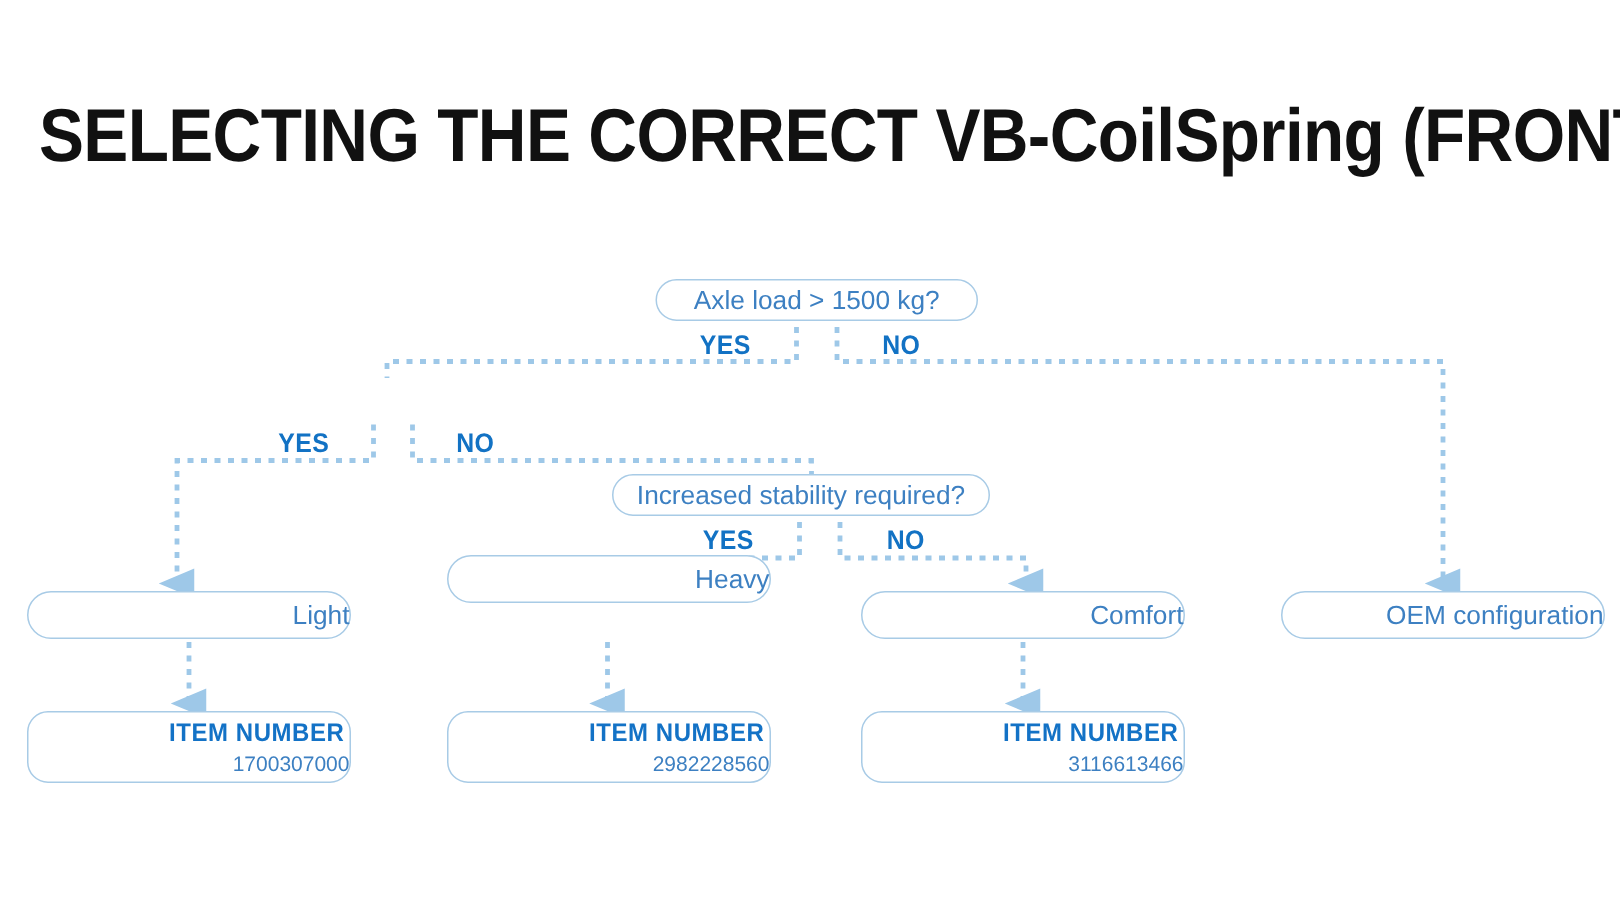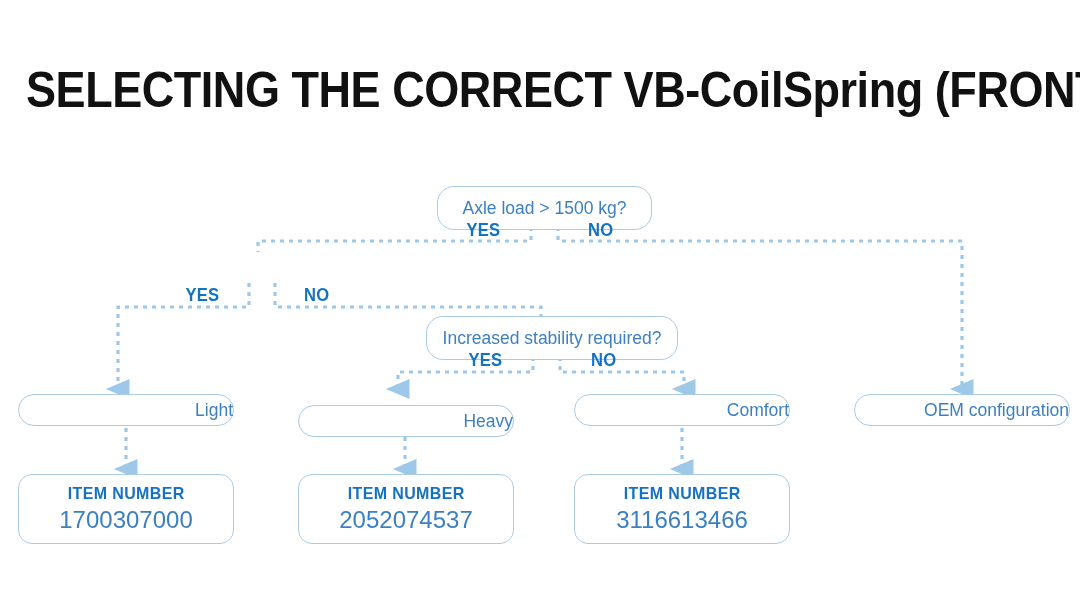--- a/index.html
+++ b/index.html
@@ -53,43 +53,44 @@
     background: #ffffff;
     display: flex;
     flex-direction: column;
     align-items: center;
     justify-content: center;
     color: #3d80c2;
     font-size: 17.5px;
     white-space: nowrap;
   }
   .node.decision {
-    height: 44px;
+    height: 28px;
     border-radius: 17px;
   }
   .node.result {
     height: 32px;
     border-radius: 17px;
     align-items: flex-end;
   }
   .node.item {
-    height: 70px;
+    height: 48px;
     border-radius: 14px;
     gap: 2px;
+    align-items: flex-end;
   }
   .item-title {
     font-family: "Liberation Sans Narrow", "Liberation Sans", sans-serif;
     font-weight: bold;
     font-size: 17px;
     letter-spacing: 0.4px;
     color: #1372c6;
     transform: scaleX(0.94);
   }
   .item-value {
-    font-size: 24px;
+    font-size: 14px;
     color: #3d80c2;
   }
   
   .branch-label {
     position: absolute;
     font-family: "Liberation Sans Narrow", "Liberation Sans", sans-serif;
     font-weight: bold;
     font-size: 18px;
     letter-spacing: 0.3px;
     color: #1272c4;
@@ -132,45 +133,45 @@
 
   <div class="node decision" style="left:437px; top:186px; width:215px;">
     <span>Axle load &gt; 1500 kg?</span>
   </div>
   <div class="branch-label" style="left:465px; top:220px;">YES</div>
   <div class="branch-label" style="left:587px; top:220px;">NO</div>
 
   <div class="branch-label" style="left:184px; top:285px;">YES</div>
   <div class="branch-label" style="left:303px; top:285px;">NO</div>
 
-  <div class="node decision" style="left:426px; top:316px; width:252px;">
+  <div class="node decision" style="left:408px; top:316px; width:252px;">
     <span>Increased stability required?</span>
   </div>
   <div class="branch-label" style="left:467px; top:350px;">YES</div>
   <div class="branch-label" style="left:590px; top:350px;">NO</div>
 
   <div class="node result" style="left:18px; top:394px; width:216px;">
     <span>Light</span>
   </div>
-  <div class="node result" style="left:298px; top:405px; width:216px;">
+  <div class="node result" style="left:298px; top:370px; width:216px;">
     <span>Heavy</span>
   </div>
   <div class="node result" style="left:854px; top:394px; width:216px;">
     <span>OEM configuration</span>
   </div>
   <div class="node result" style="left:574px; top:394px; width:216px;">
     <span>Comfort</span>
   </div>
 
   <div class="node item" style="left:18px; top:474px; width:216px;">
     <span class="item-title">ITEM NUMBER</span>
     <span class="item-value">1700307000</span>
   </div>
   <div class="node item" style="left:298px; top:474px; width:216px;">
     <span class="item-title">ITEM NUMBER</span>
-    <span class="item-value">2052074537</span>
+    <span class="item-value">2982228560</span>
   </div>
   <div class="node item" style="left:574px; top:474px; width:216px;">
     <span class="item-title">ITEM NUMBER</span>
     <span class="item-value">3116613466</span>
   </div>
 
 </div>
 
 </body></html>

